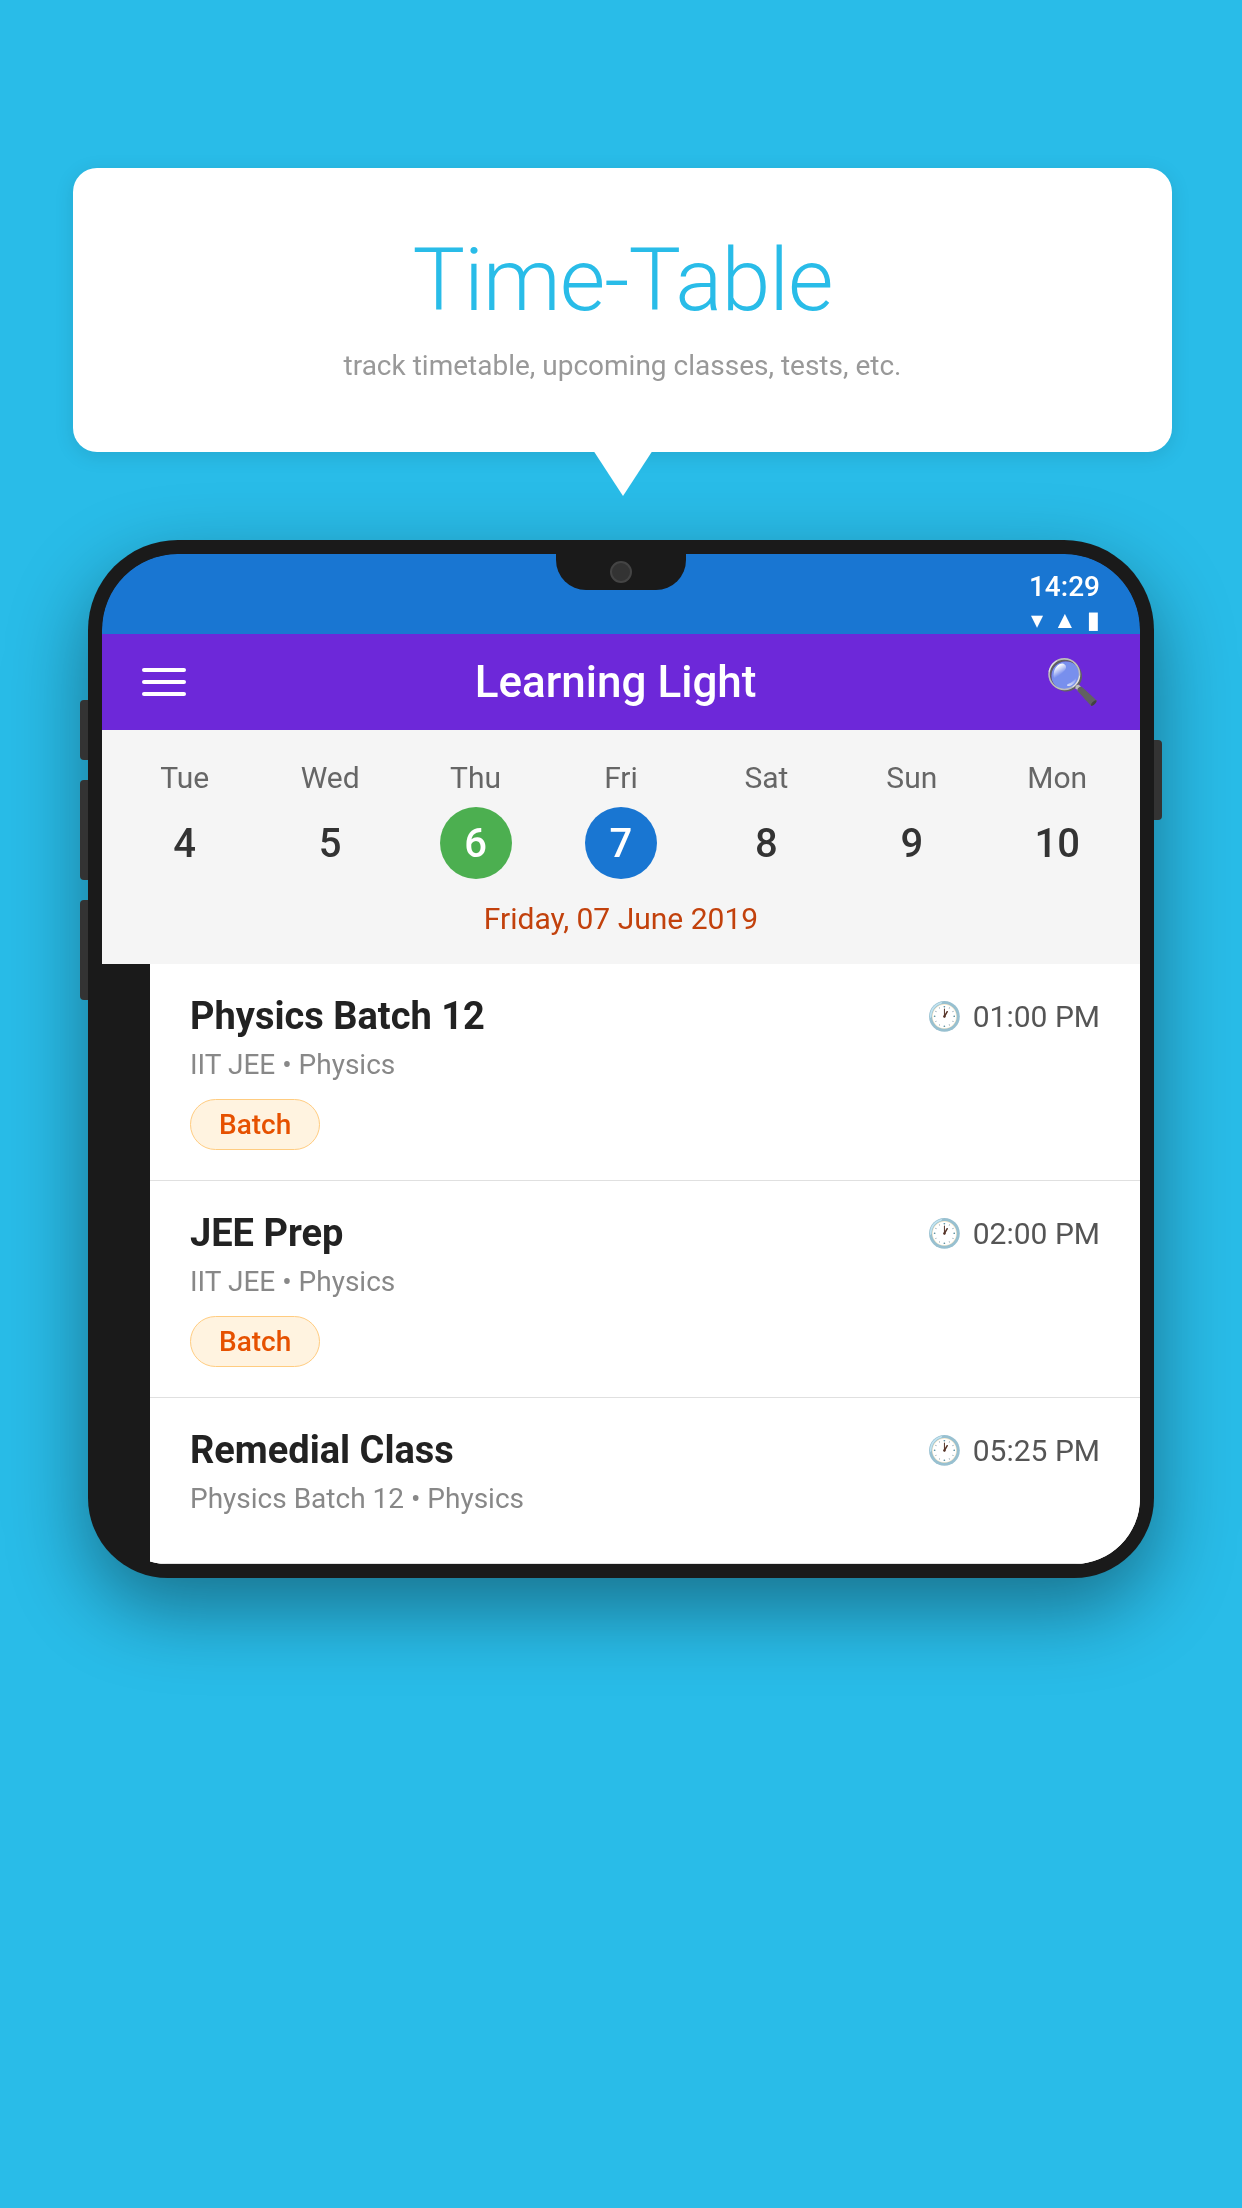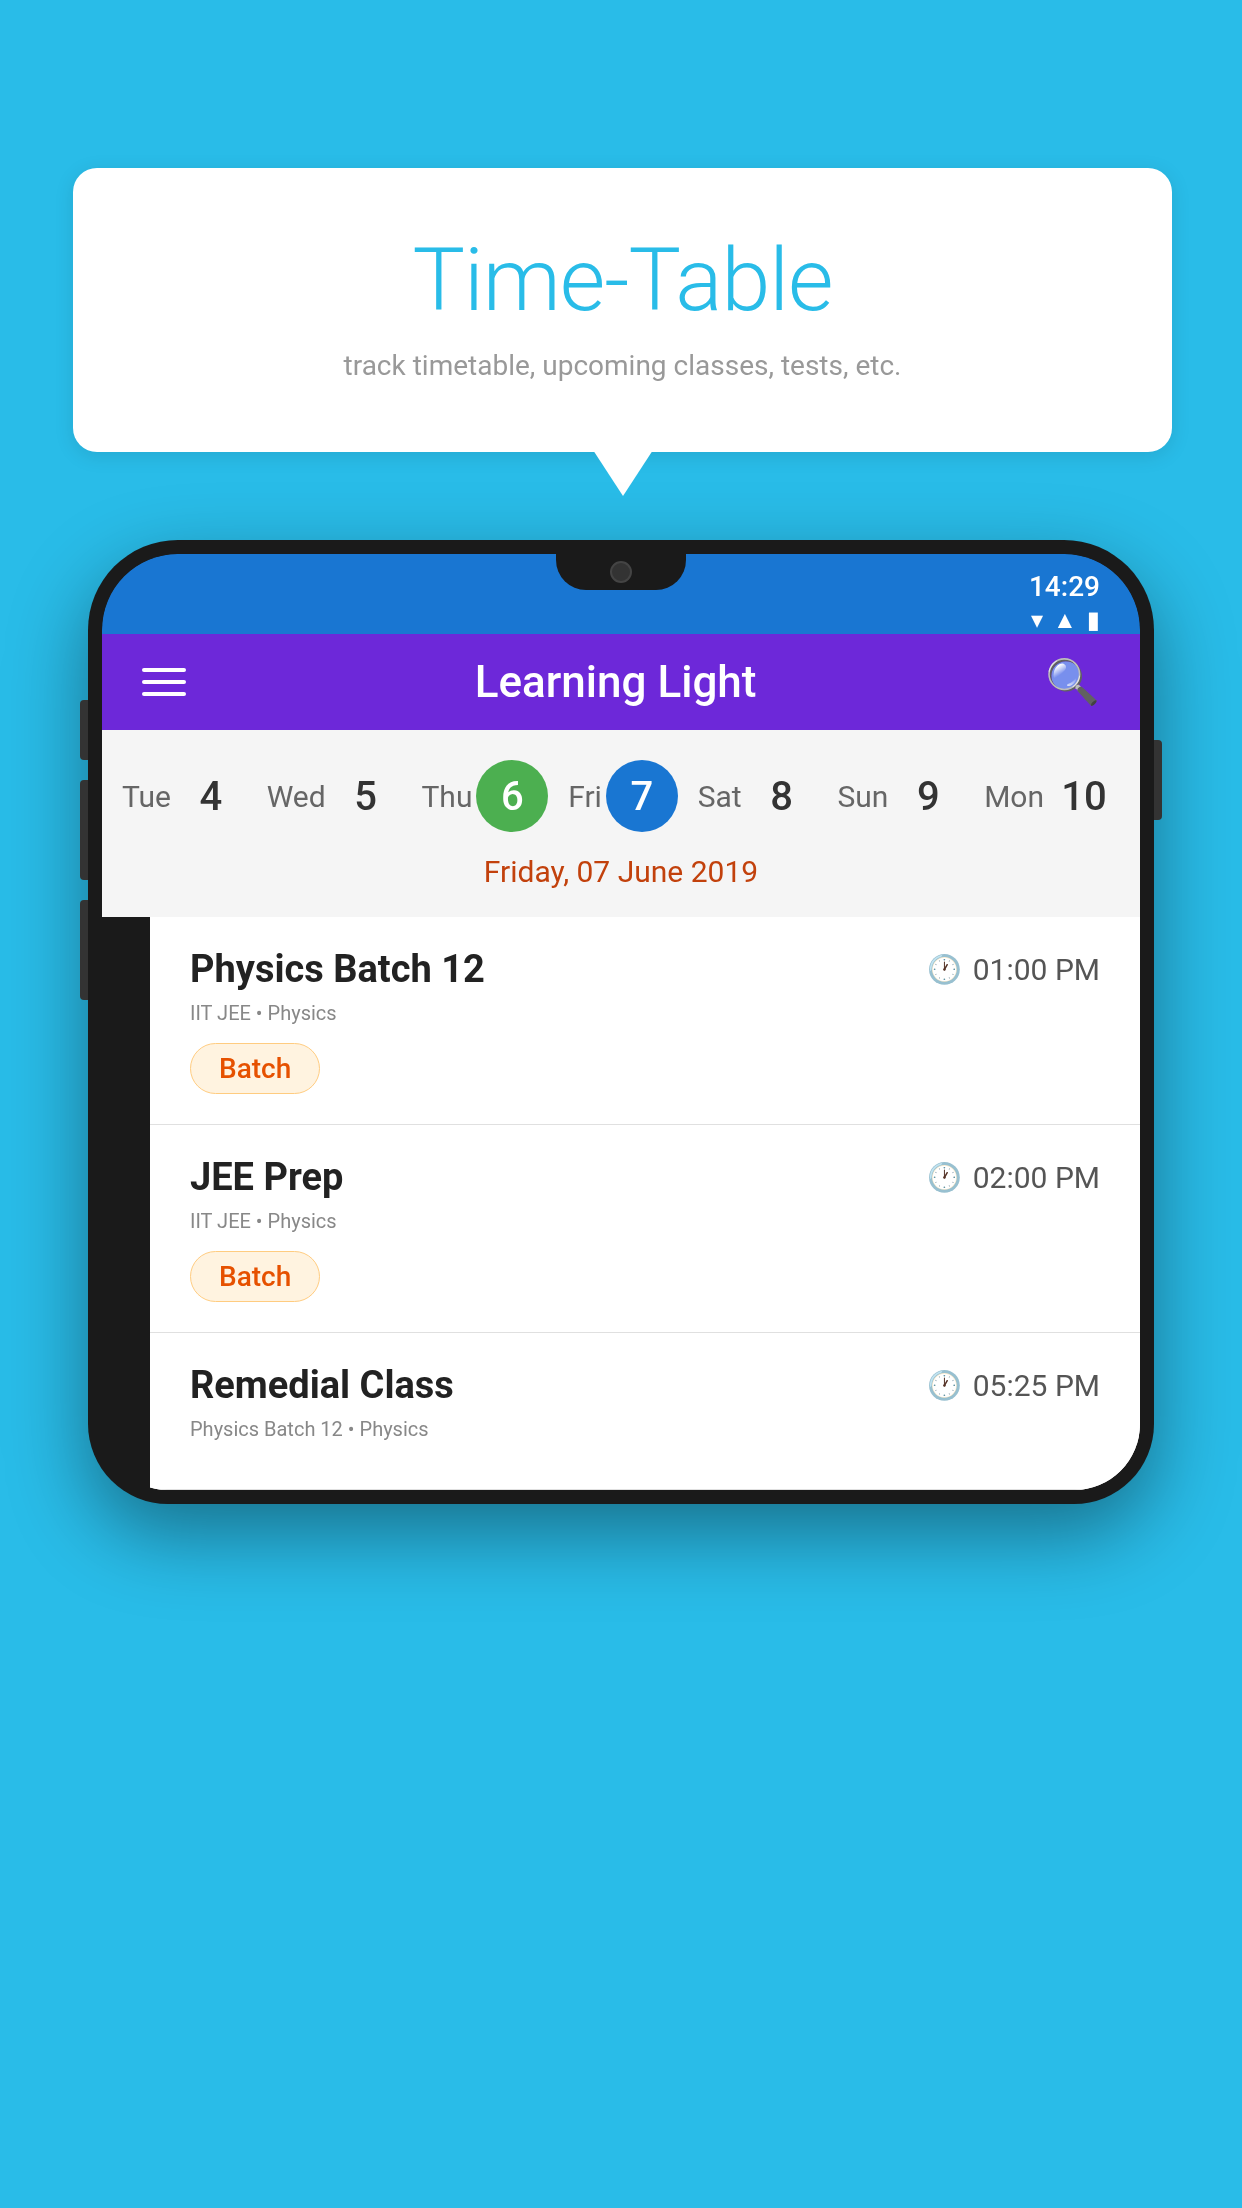--- a/index.html
+++ b/index.html
@@ -167,22 +167,23 @@
     }
 
     .calendar-days-row {
       display: flex;
       justify-content: space-around;
       padding: 10px 0 8px;
     }
 
     .day-col {
       display: flex;
-      align-items: center;
-      gap: 4px;
+      flex-direction: column;
+      align-items: center;
+      gap: 12px;
       cursor: pointer;
     }
 
     .day-label {
       font-size: 30px;
       color: #666;
       font-weight: 400;
     }
 
     .day-num {
@@ -246,21 +247,21 @@
       align-items: center;
       gap: 10px;
     }
 
     .clock-icon {
       font-size: 28px;
       color: #888;
     }
 
     .schedule-item-sub {
-      font-size: 20px;
+      font-size: 28px;
       color: #888;
       margin-bottom: 18px;
     }
 
     .batch-badge {
       display: inline-block;
       background: #fff3e0;
       color: #e65100;
       border: 1px solid #ffcc80;
       border-radius: 30px;

